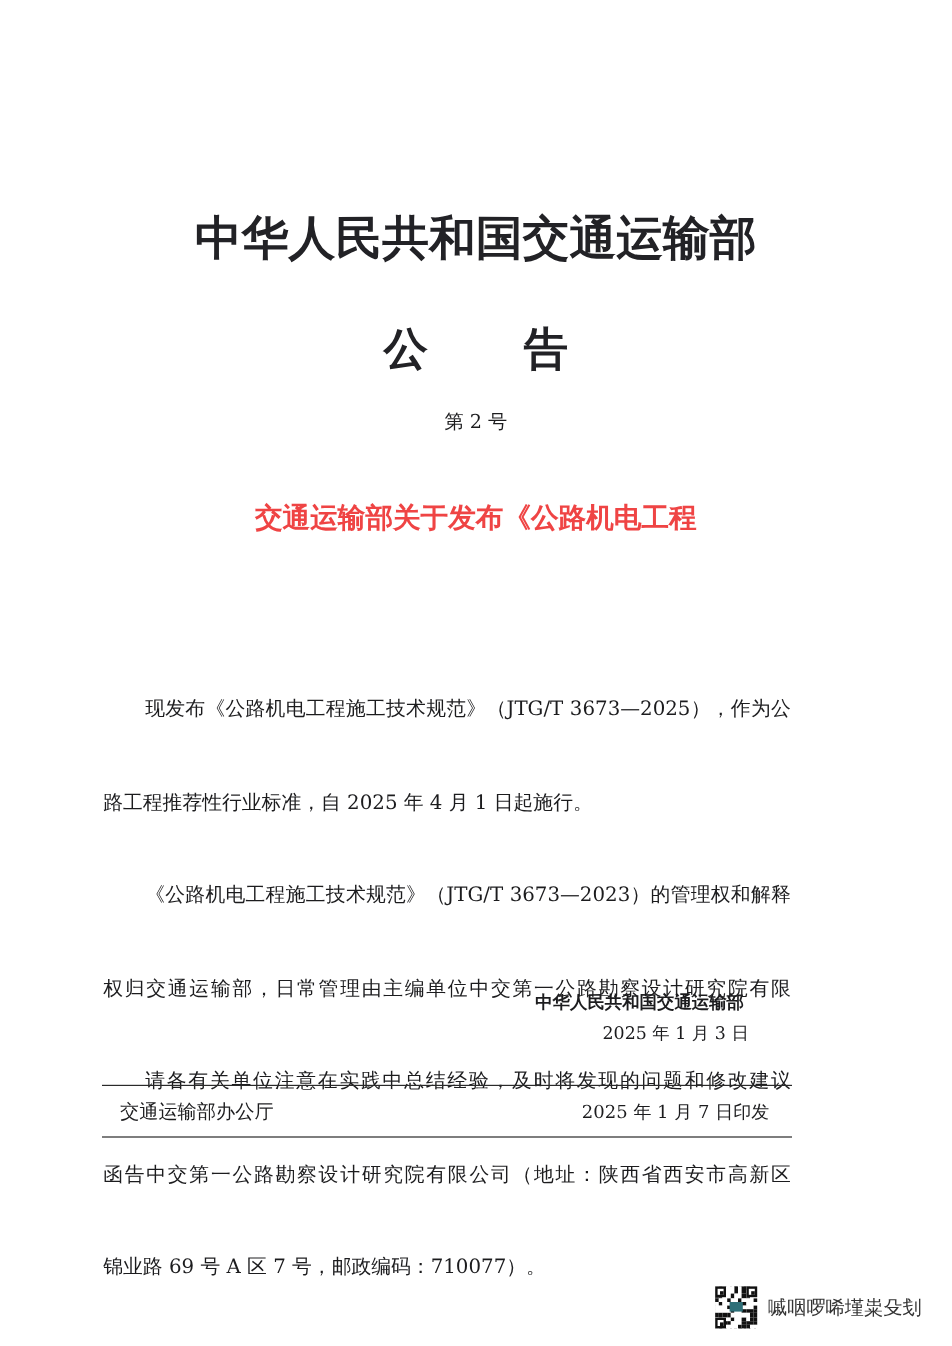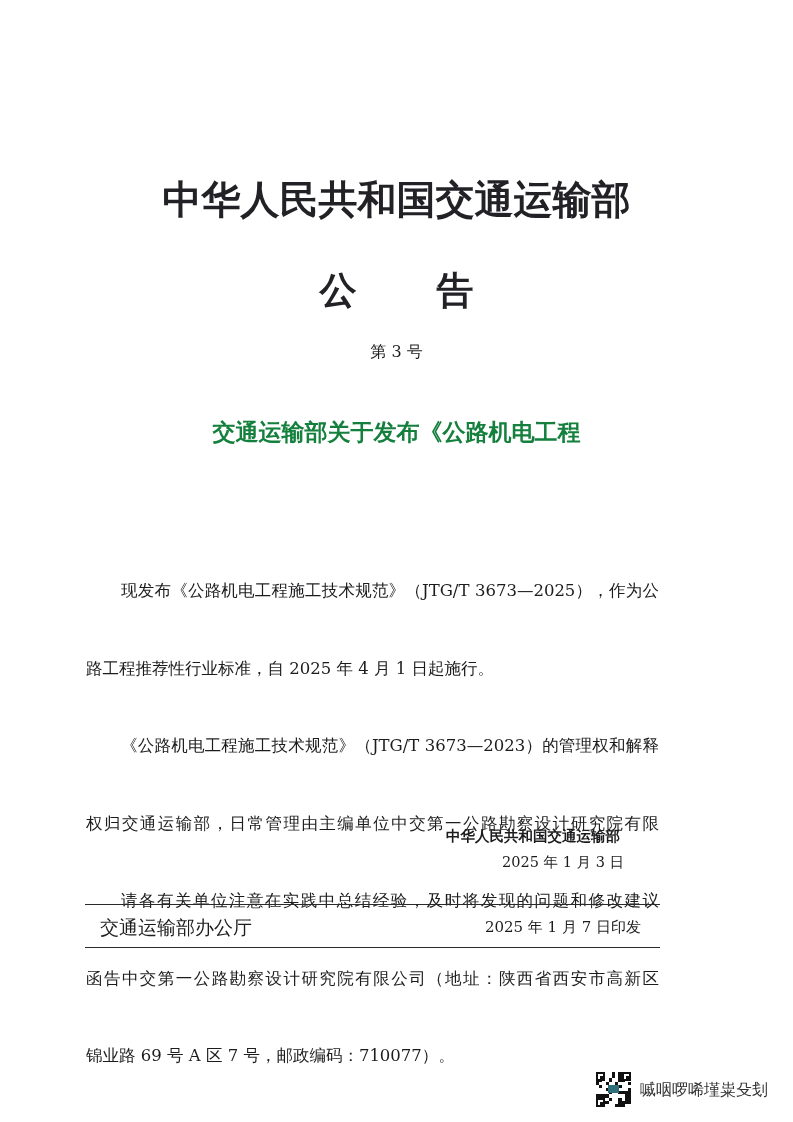--- a/index.html
+++ b/index.html
@@ -5,32 +5,32 @@
     html, body { margin: 0; padding: 0; background: #ffffff; }
     body { width: 793px; height: 1122px; position: relative; overflow: hidden;
            font-family: "DejaVu Serif", "Liberation Serif", serif; color: #1c1c1e; }
     .abs { position: absolute; }
     .org-title { left: 0; width: 793px; top: 174px; text-align: center;
                  font-size: 39px; font-weight: bold; letter-spacing: 0px; line-height: 50px; color: #222226; }
     .doc-type { top: 265px; left: 0; width: 793px; text-align: center; font-size: 37px; font-weight: bold; line-height: 50px; color: #222226; }
     .doc-type span { display: inline-block; }
     .doc-type .gap { width: 80px; }
     .doc-number { top: 341px; left: 0; width: 793px; text-align: center; font-size: 16px; line-height: 22px; }
-    .subject { top: 415px; left: 0; width: 793px; text-align: center; font-size: 23px; font-weight: bold; line-height: 34px; color: #15803d; }
+    .subject { top: 415px; left: 0; width: 793px; text-align: center; font-size: 23px; font-weight: bold; line-height: 34px; color: #ef4444; }
     .body { left: 86px; width: 573px; top: 528px; font-size: 16.5px; line-height: 29.5px; }
     .body .line { display: block; white-space: nowrap; text-align: justify; text-align-last: justify; margin-top: 48px; }
     .body .line.last { text-align-last: left; }
     .body .indent { padding-left: 35px; }
     .signature { top: 822px; left: 446px; width: 210px; font-size: 14.5px; line-height: 27px; }
     .signature .org { display: block; text-align: left; font-weight: bold; }
     .signature .date { display: block; text-align: right; padding-right: 32px; }
     .rule { left: 85px; width: 575px; height: 0; border-top: 1.6px solid #2a2a2a; }
     .rule.top { top: 904px; }
     .rule.bottom { top: 947px; }
-    .footer-left { top: 917px; left: 100px; font-size: 19px; line-height: 20px; }
+    .footer-left { top: 917px; left: 100px; font-size: 16px; line-height: 20px; }
     .footer-right { top: 917px; right: 152px; font-size: 15px; line-height: 20px; text-align: right; }
     .qr { left: 596px; top: 1072px; width: 35px; height: 35px;
           background:
             repeating-linear-gradient(90deg, #111 0 2px, #fff 2px 4px),
             #fff; position: absolute; }
     .qr-inner { position: absolute; inset: 0; display: grid; grid-template-columns: repeat(7, 5px); grid-template-rows: repeat(7, 5px); background: #fff; }
     .qr-inner span { display: block; }
     .qr .finder { position: absolute; width: 9px; height: 9px; border: 2px solid #111; background: #fff; box-sizing: border-box; }
     .qr .finder::after { content: ""; position: absolute; left: 2px; top: 2px; width: 3px; height: 3px; background: #111; }
     .qr .center { position: absolute; left: 12px; top: 13px; width: 11px; height: 8px; background: #2e6f78; }
@@ -38,21 +38,21 @@
   </style>
 </head>
 <body>
 
 <div class="abs org-title">中华人民共和国交通运输部</div>
 
 <div class="abs doc-type">
   <span>公</span><span class="gap"></span><span>告</span>
 </div>
 
-<div class="abs doc-number">第 3 号</div>
+<div class="abs doc-number">第 2 号</div>
 
 <div class="abs subject">
   <div>交通运输部关于发布《公路机电工程</div>
 </div>
 
 <div class="abs body">
   <div>
     <span class="line indent">现发布《公路机电工程施工技术规范》（JTG/T 3673—2025），作为公</span>
     <span class="line last">路工程推荐性行业标准，自 2025 年 4 月 1 日起施行。</span>
   </div>

